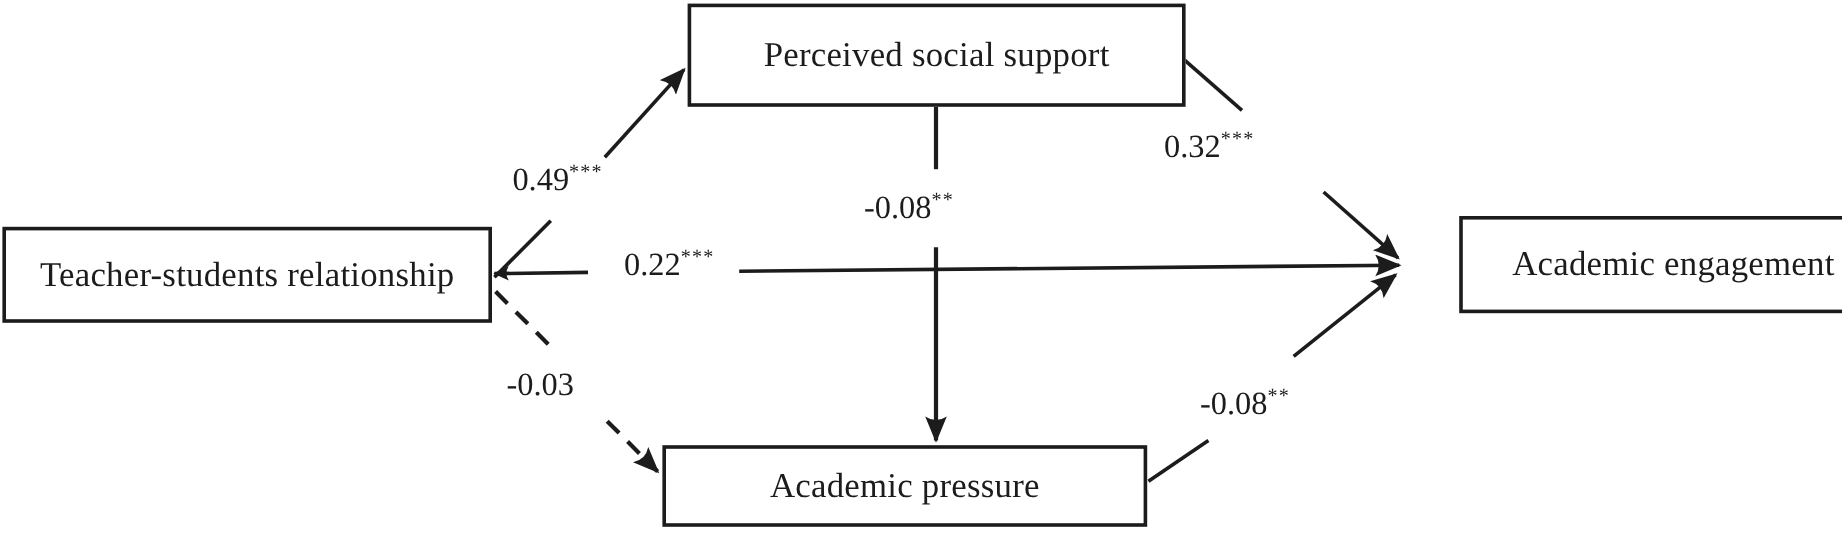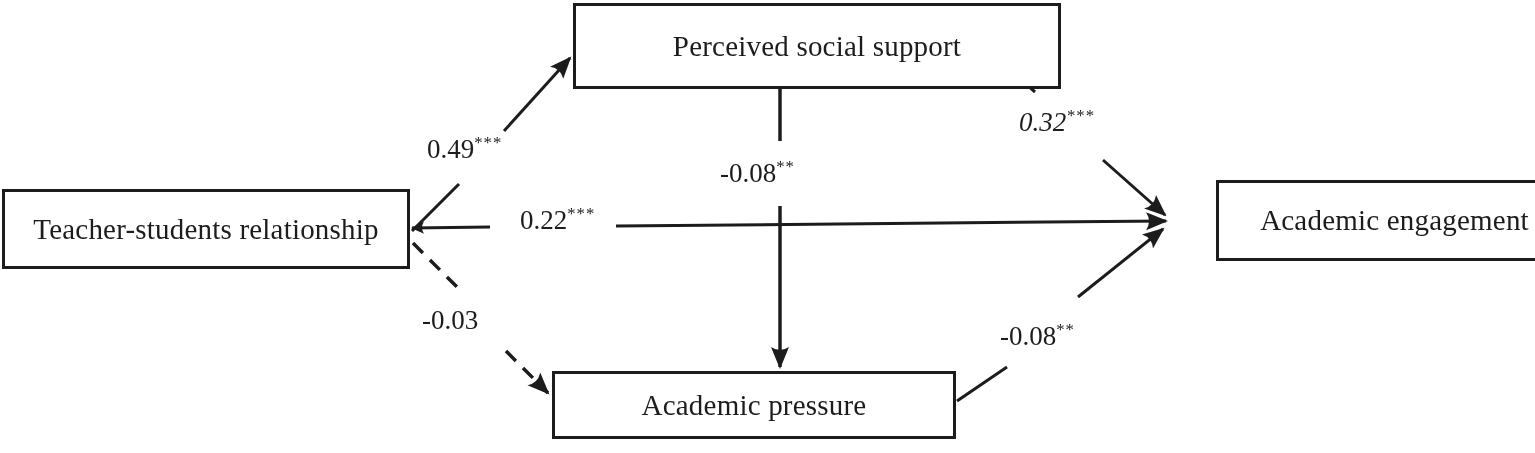--- a/index.html
+++ b/index.html
@@ -29,38 +29,38 @@
     border: 3px solid #1c1c1c;
     background: #ffffff;
     display: flex;
     align-items: center;
     justify-content: center;
     font-size: 29px;
     letter-spacing: 0.2px;
     white-space: nowrap;
   }
   .node-tsr { left: 2px;    top: 189px; width: 408px; height: 80px; }
-  .node-pss { left: 573px;  top: 3px;   width: 488px; height: 86px; }
+  .node-pss { left: 573px;  top: 3px;   width: 415px; height: 86px; }
   .node-ap  { left: 552px;  top: 371px; width: 404px; height: 68px; }
   .node-ae  { left: 1172px; top: 180px; width: 357px; height: 81px; margin-left: 44px; }
   .coef {
     position: absolute;
     font-size: 27px;
     line-height: 1.15;
     white-space: nowrap;
   }
   .coef sup {
     font-size: 62%;
     vertical-align: super;
     letter-spacing: 1px;
   }
   .coef-tsr-pss { left: 427px;  top: 133px; }
   .coef-tsr-ae  { left: 508px;  top: 204px; margin-left: 12px; }
   .coef-pss-ap  { left: 720px;  top: 157px; }
-  .coef-pss-ae  { left: 1019px; top: 106px; font-style: italic; }
+  .coef-pss-ae  { left: 970px; top: 106px; }
   .coef-tsr-ap  { left: 422px;  top: 304px; }
   .coef-ap-ae   { left: 1000px; top: 320px; }
 </style>
 </head>
 <body>
 
 <div class="canvas">
 
   <svg class="svg-layer" viewBox="0 0 1535 453" xmlns="http://www.w3.org/2000/svg">
     <defs>

